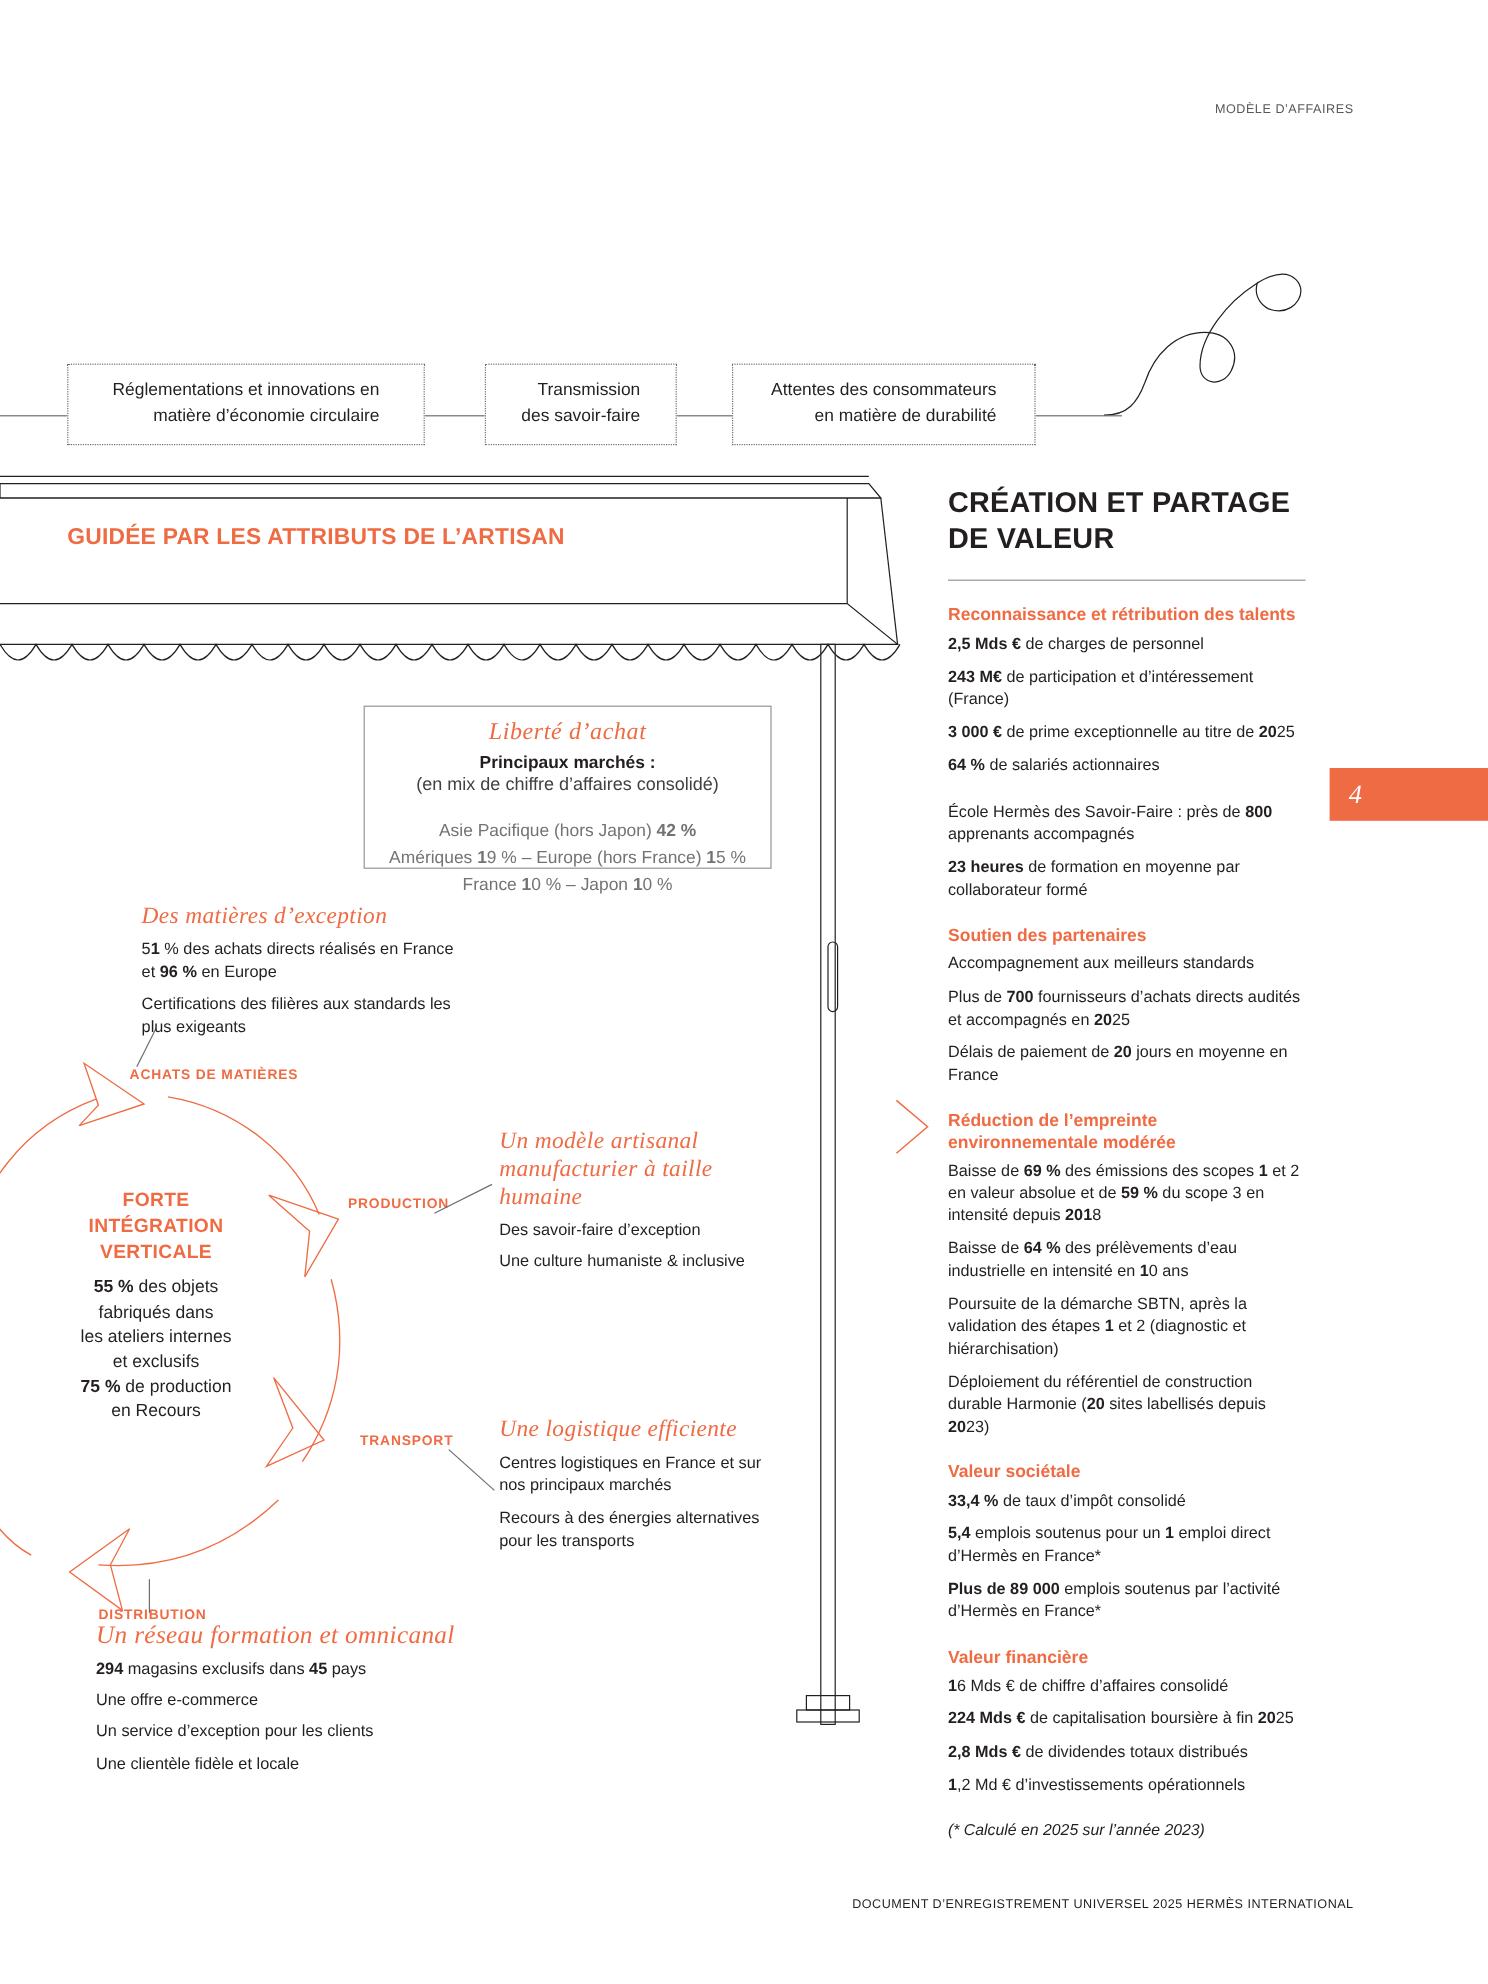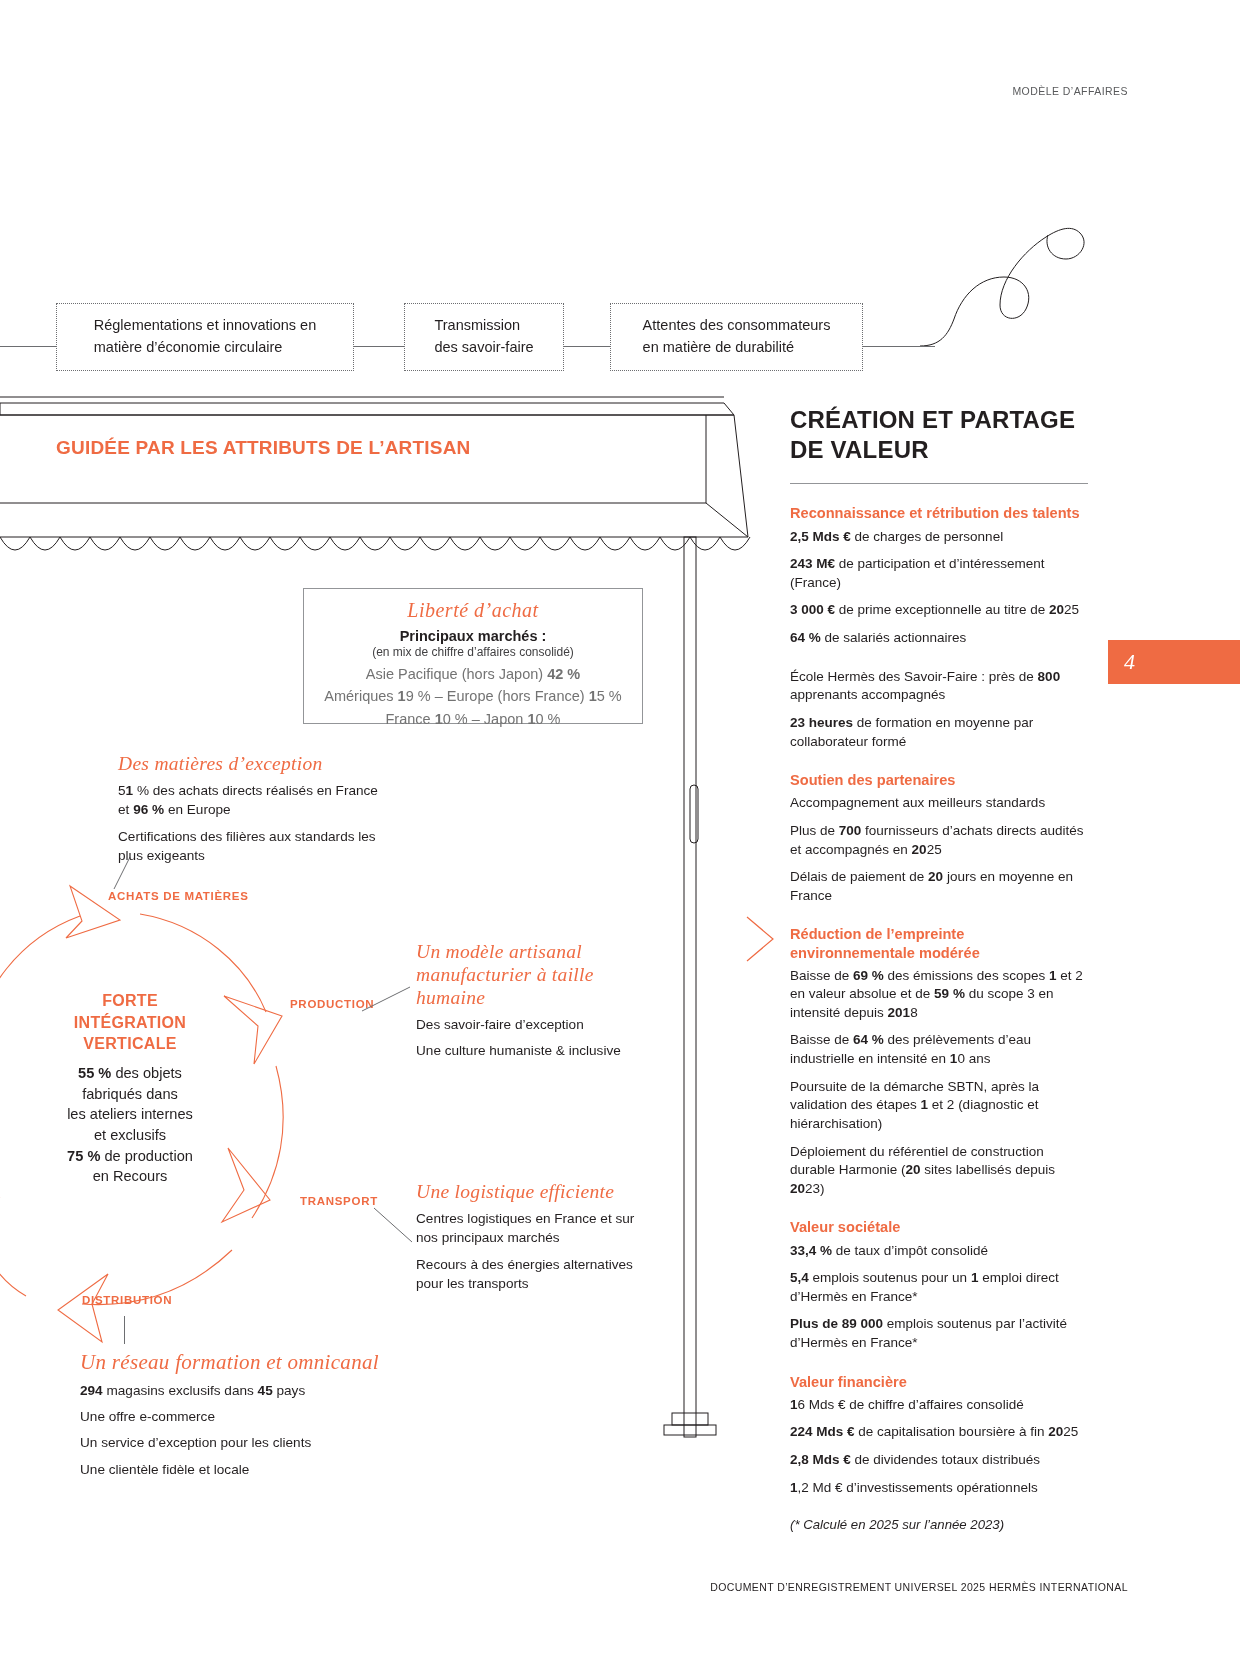--- a/index.html
+++ b/index.html
@@ -35,21 +35,21 @@
   }
 
   
   .topbox {
     position: absolute;
     border: 1px dotted #6d6e71;
     box-sizing: border-box;
     display: flex;
     align-items: center;
     justify-content: center;
-    text-align: left;
+    text-align: right;
     font-size: 14.5px;
     line-height: 1.5;
     color: #231f20;
     background: #fff;
   }
   #topbox-1 { left: 56px;  top: 303px; width: 298px; height: 68px; }
   #topbox-2 { left: 404px; top: 303px; width: 160px; height: 68px; }
   #topbox-3 { left: 610px; top: 303px; width: 253px; height: 68px; }
   .connector {
     position: absolute;
@@ -96,23 +96,23 @@
     color: #ef6b43;
     letter-spacing: 0.5px;
     margin-bottom: 6px;
   }
   #markets-box .mk-head {
     font-size: 14.5px;
     font-weight: 700;
     margin-bottom: 1px;
   }
   #markets-box .mk-sub {
-    font-size: 12px;
+    font-size: 15px;
     color: #414042;
-    margin-bottom: 4px;
+    margin-bottom: 20px;
   }
   #markets-box .mk-line {
     font-size: 14.5px;
     line-height: 1.55;
     color: #737373;
   }
 
   
   .script-title {
     font-family: "Liberation Serif", serif;
@@ -141,21 +141,21 @@
 
   #blk-matieres    { position: absolute; left: 118px; top: 752px;  width: 262px; }
   #blk-artisanal   { position: absolute; left: 416px; top: 940px;  width: 232px; }
   #blk-logistique  { position: absolute; left: 416px; top: 1180px; width: 236px; }
   #blk-reseau      { position: absolute; left: 80px;  top: 1350px; width: 330px; }
   .blk-head { margin-bottom: 6px; }
 
   #lbl-achats       { left: 108px; top: 890px; }
   #lbl-production   { left: 290px; top: 998px; }
   #lbl-transport    { left: 300px; top: 1195px; }
-  #lbl-distribution { left: 82px;  top: 1294px; }
+  #lbl-distribution { left: 82px;  top: 1340px; }
 
   
   #cycle-center {
     position: absolute;
     left: 20px;
     top: 990px;
     width: 220px;
     text-align: center;
   }
   #cycle-center .cc-title {

